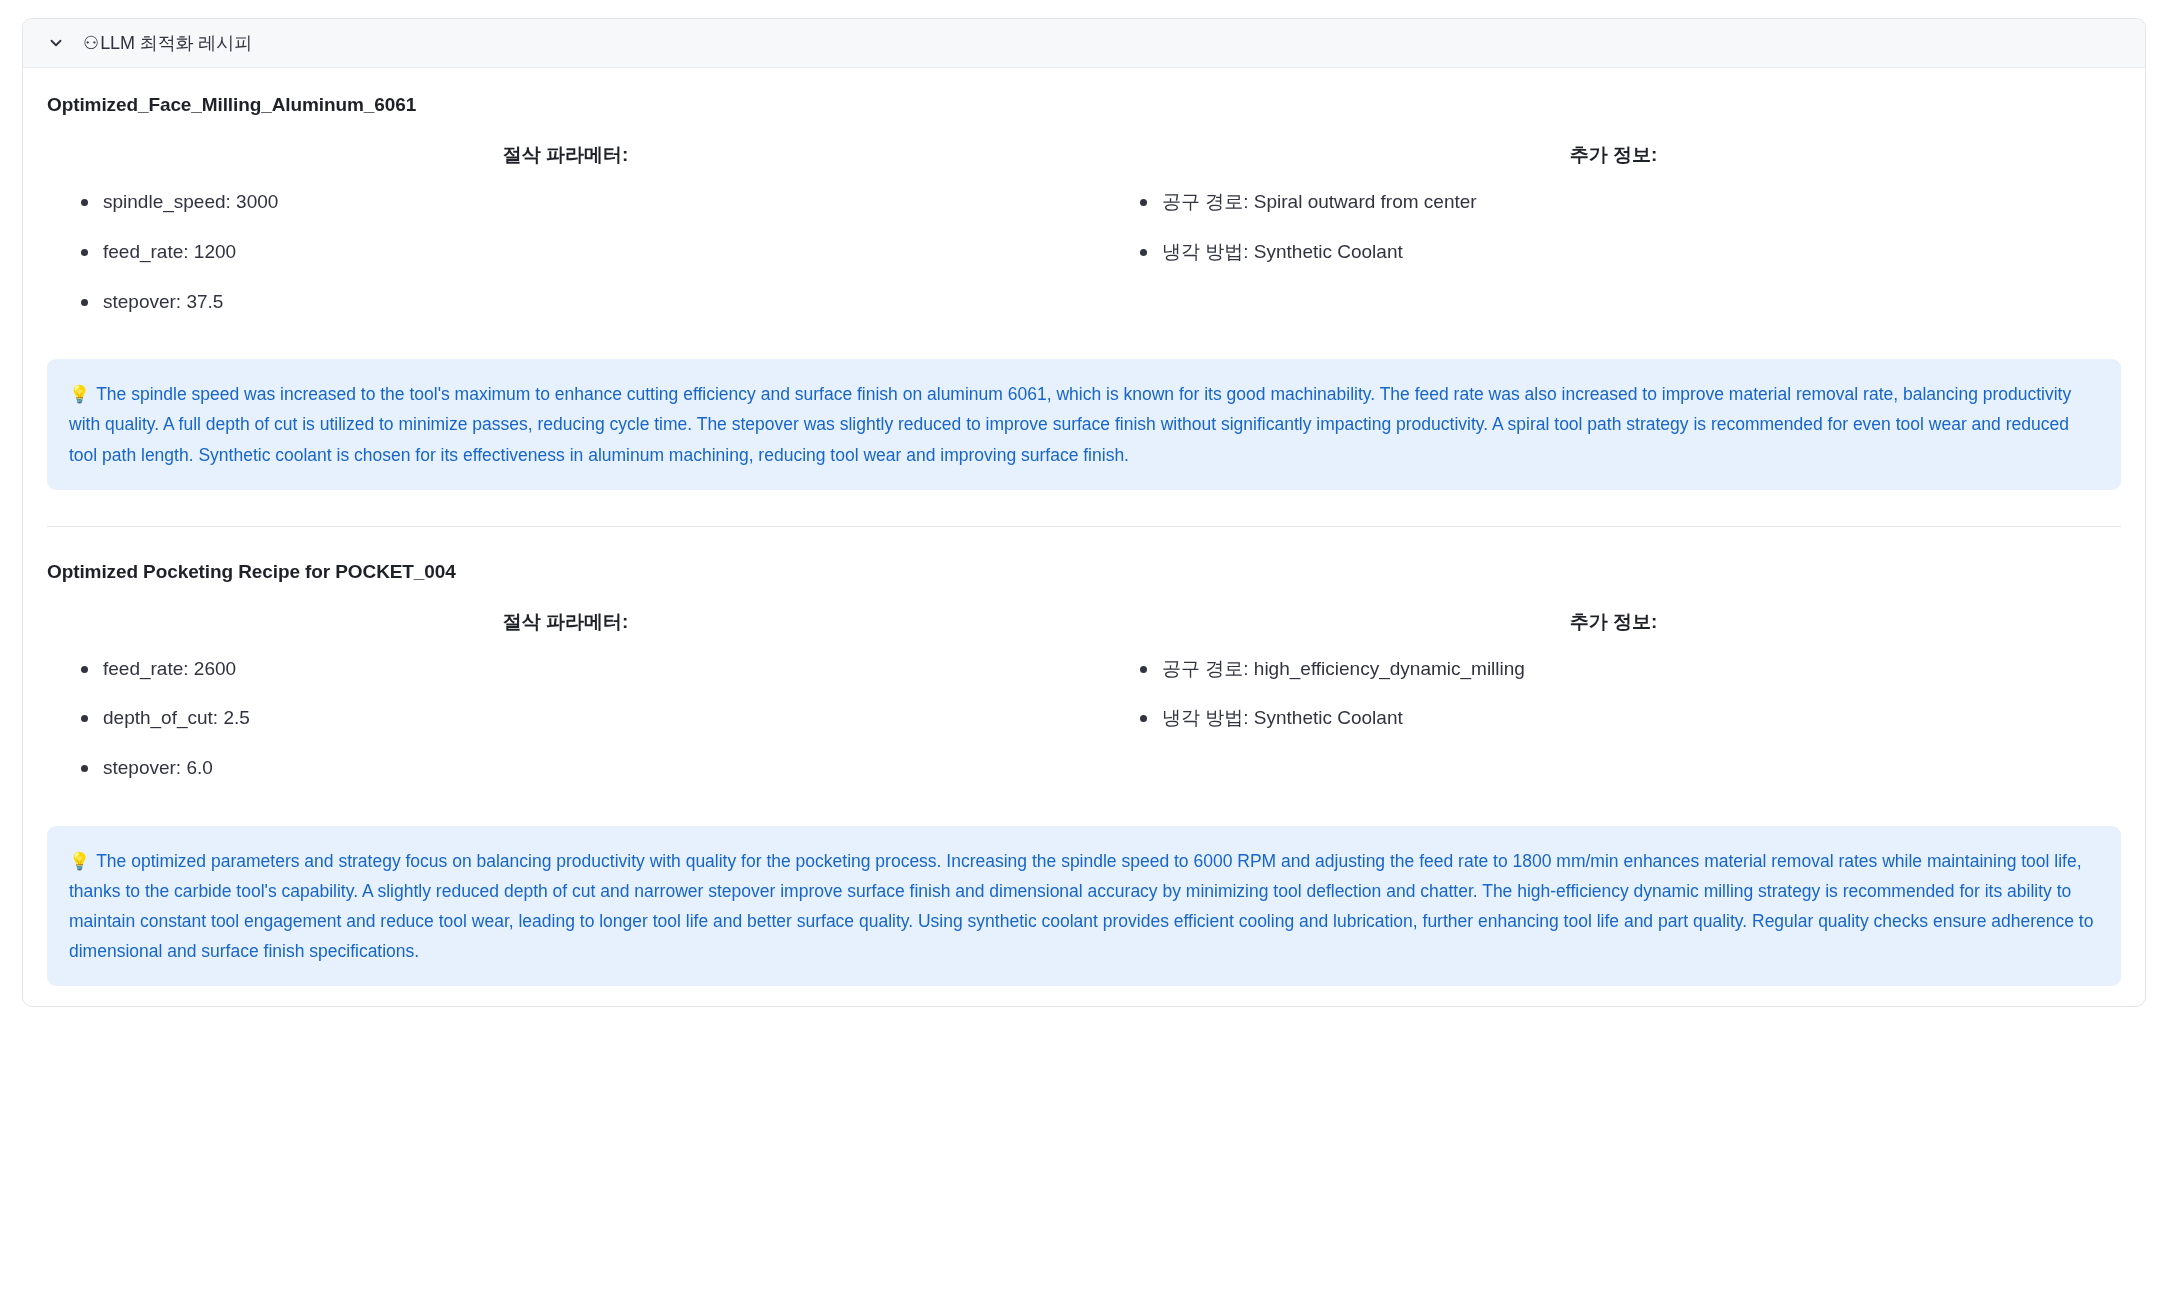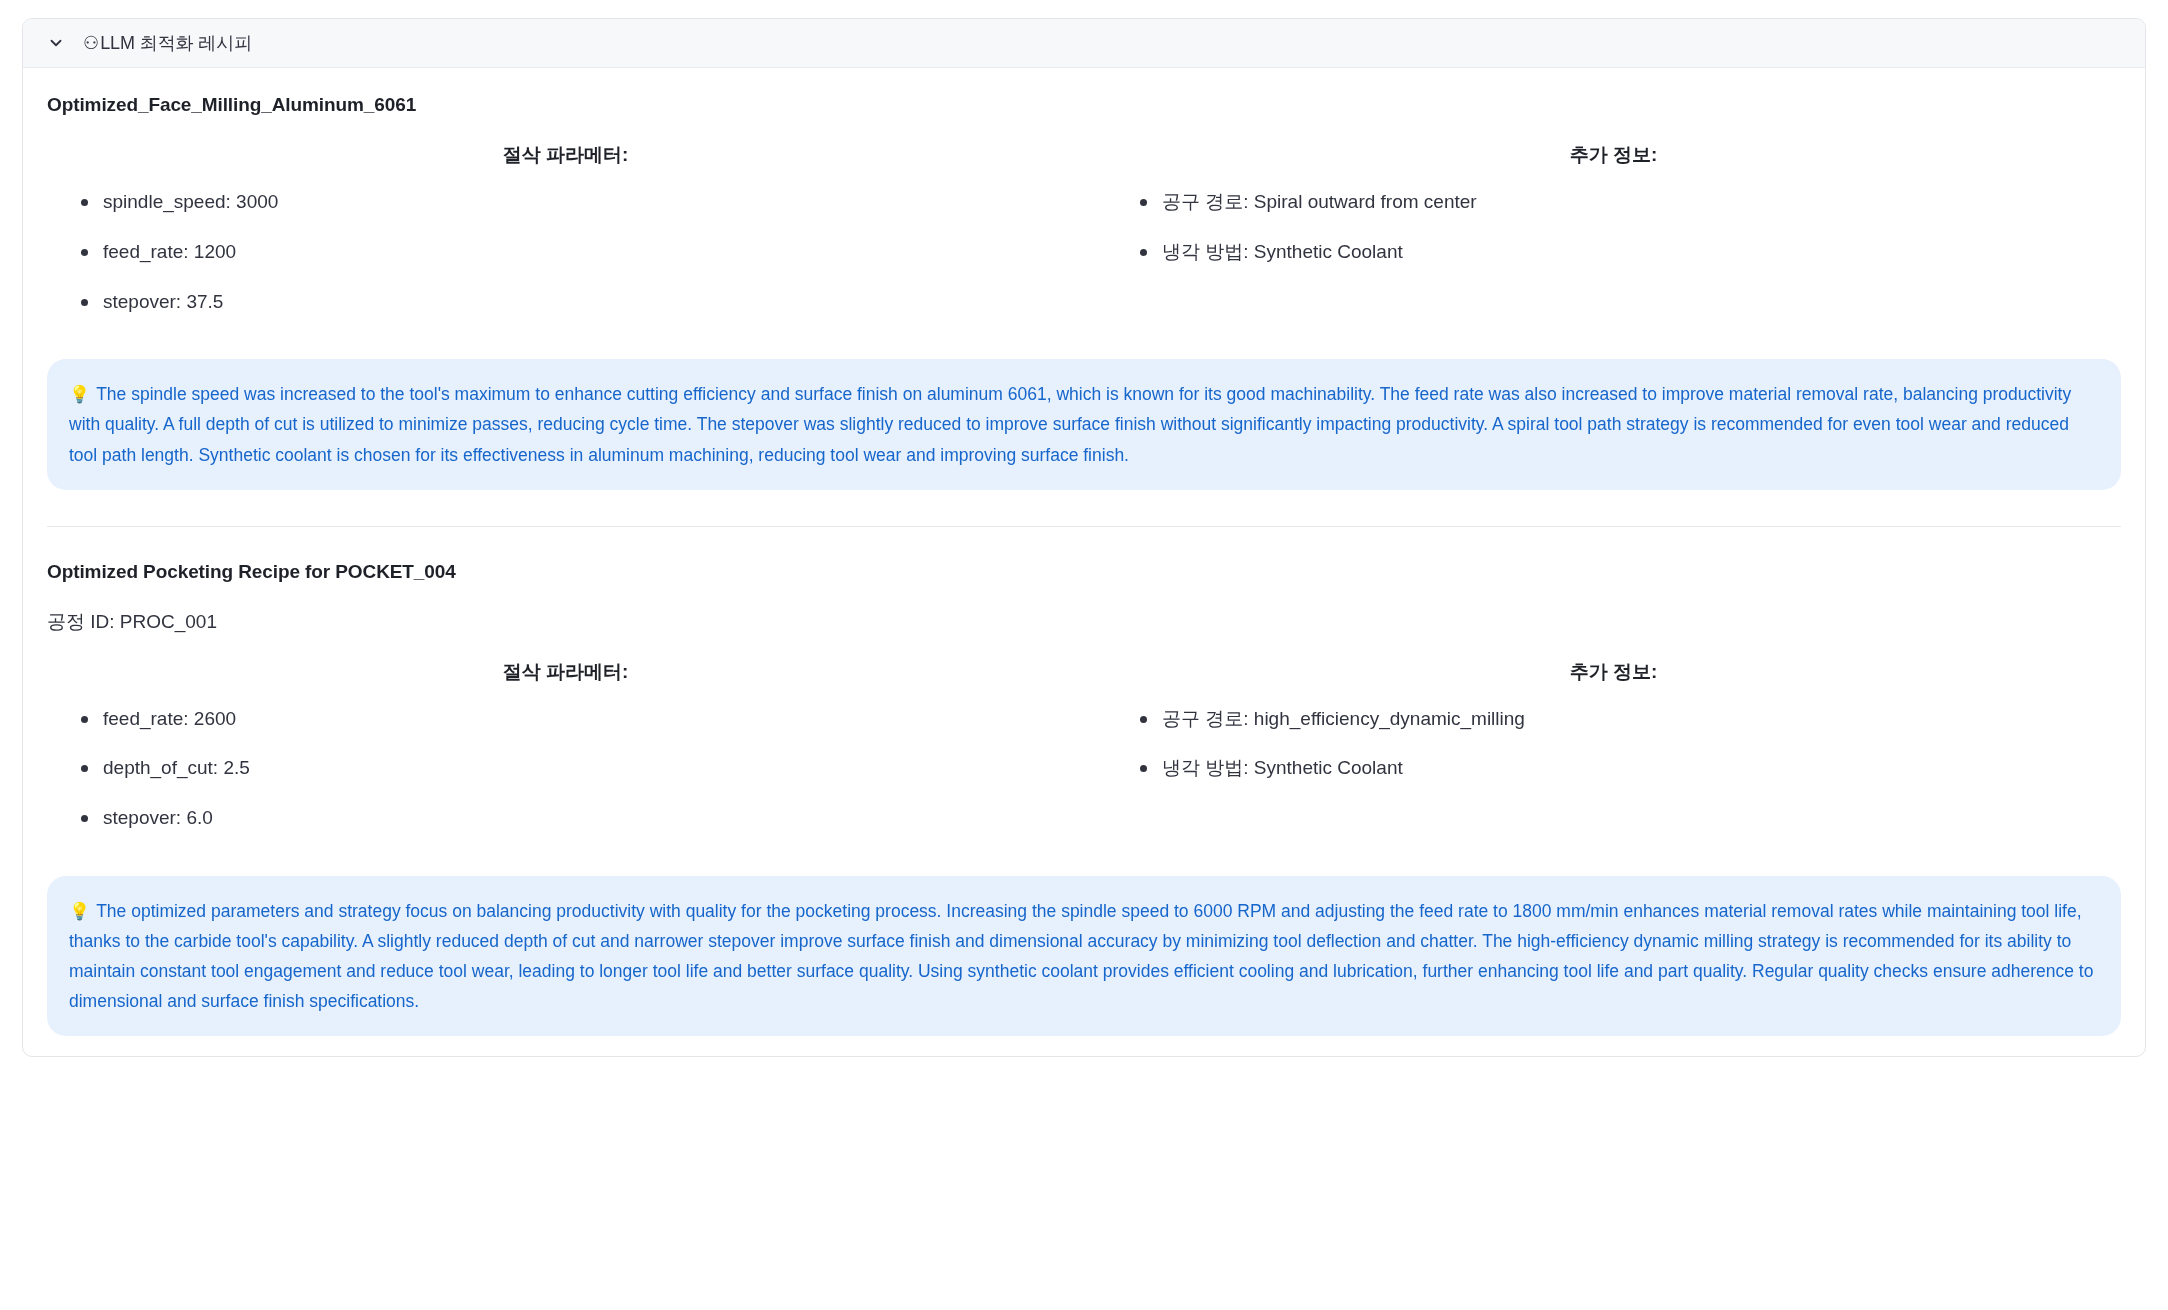--- a/index.html
+++ b/index.html
@@ -124,21 +124,21 @@
     width: 7px;
     height: 7px;
     border-radius: 50%;
     background: #31333f;
   }
 
   
   .callout {
     margin-top: 30px;
     background: #e7f0fd;
-    border-radius: 19px;
+    border-radius: 9px;
     padding: 20px 24px 20px 22px;
     color: #1666cb;
     font-size: 17.5px;
     line-height: 1.72;
   }
   .callout .bulb {
     margin-right: 6px;
     font-size: 17px;
   }
 
@@ -190,21 +190,20 @@
 
         <div class="callout">
           <span class="bulb">💡</span><span>The spindle speed was increased to the tool's maximum to enhance cutting efficiency and surface finish on aluminum 6061, which is known for its good machinability. The feed rate was also increased to improve material removal rate, balancing productivity with quality. A full depth of cut is utilized to minimize passes, reducing cycle time. The stepover was slightly reduced to improve surface finish without significantly impacting productivity. A spiral tool path strategy is recommended for even tool wear and reduced tool path length. Synthetic coolant is chosen for its effectiveness in aluminum machining, reducing tool wear and improving surface finish.</span>
         </div>
       </div>
 
       <hr class="divider">
 
       <div>
         <div class="recipe-title">Optimized Pocketing Recipe for POCKET_004</div>
-        <div class="proc-id">공정 ID: PROC_001</div>
 
         <div class="cols">
           <div class="col col-left">
             <div class="section-heading">절삭 파라메터:</div>
             <ul class="params">
               <li>feed_rate: 2600</li>
               <li>depth_of_cut: 2.5</li>
               <li>stepover: 6.0</li>
             </ul>
           </div>

